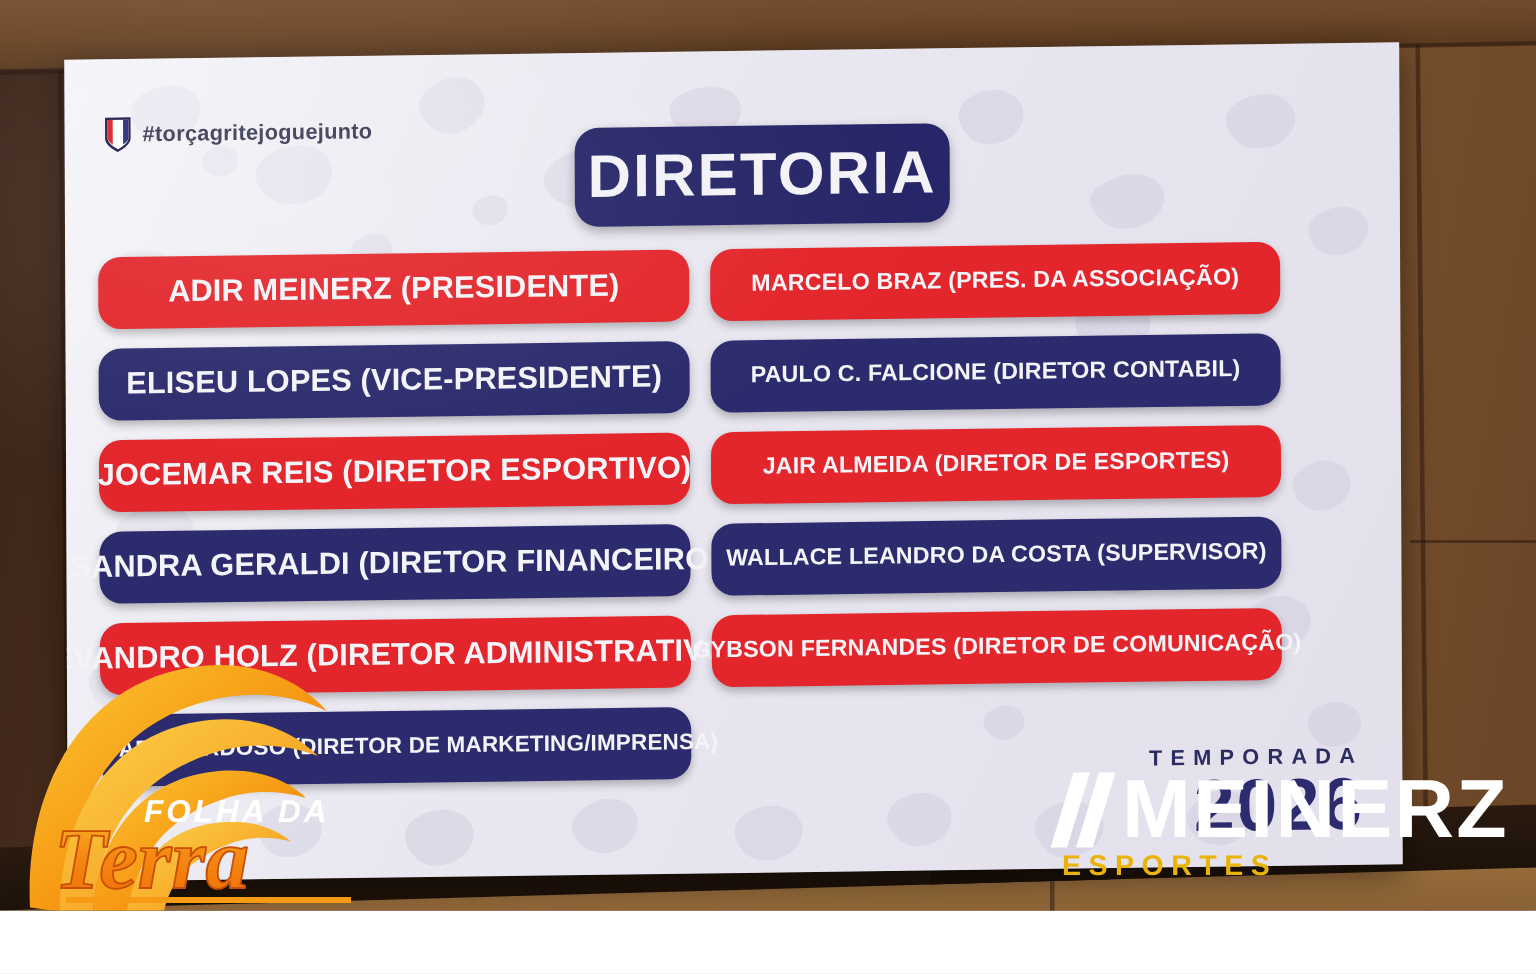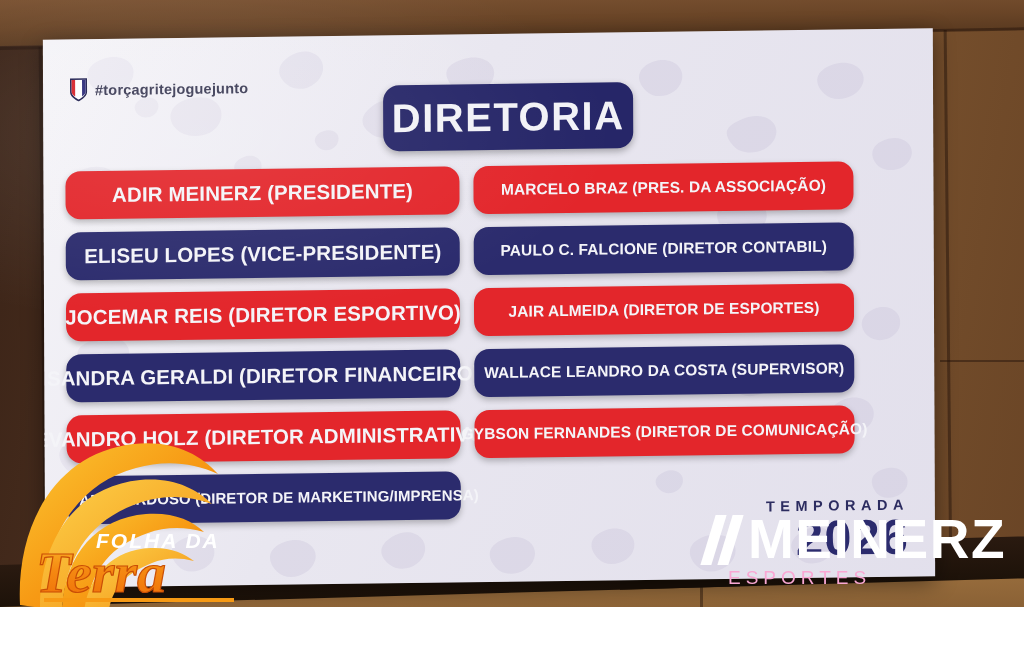--- a/index.html
+++ b/index.html
@@ -186,27 +186,26 @@
   }
   .slashes i { display: block; width: 11px; height: 50px; background: #ffffff; }
   .meinerz-name {
     color: #ffffff;
     font-size: 55px;
     font-weight: 800;
     letter-spacing: 1.5px;
     line-height: 0.92;
   }
   .meinerz-sub {
-    color: #f9a8d4;
+    color: #eab308;
     font-size: 19px;
-    font-weight: 400;
+    font-weight: 700;
     letter-spacing: 5px;
     margin-top: 2px;
     margin-right: 4px;
-    margin-left: 20px;
   }
 
   .glare {
     position: absolute; inset: 0;
     background: radial-gradient(ellipse 60% 45% at 18% 22%, rgba(255,255,255,0.10), rgba(255,255,255,0) 70%);
     pointer-events: none;
   }
 </style>
 </head>
 <body>

